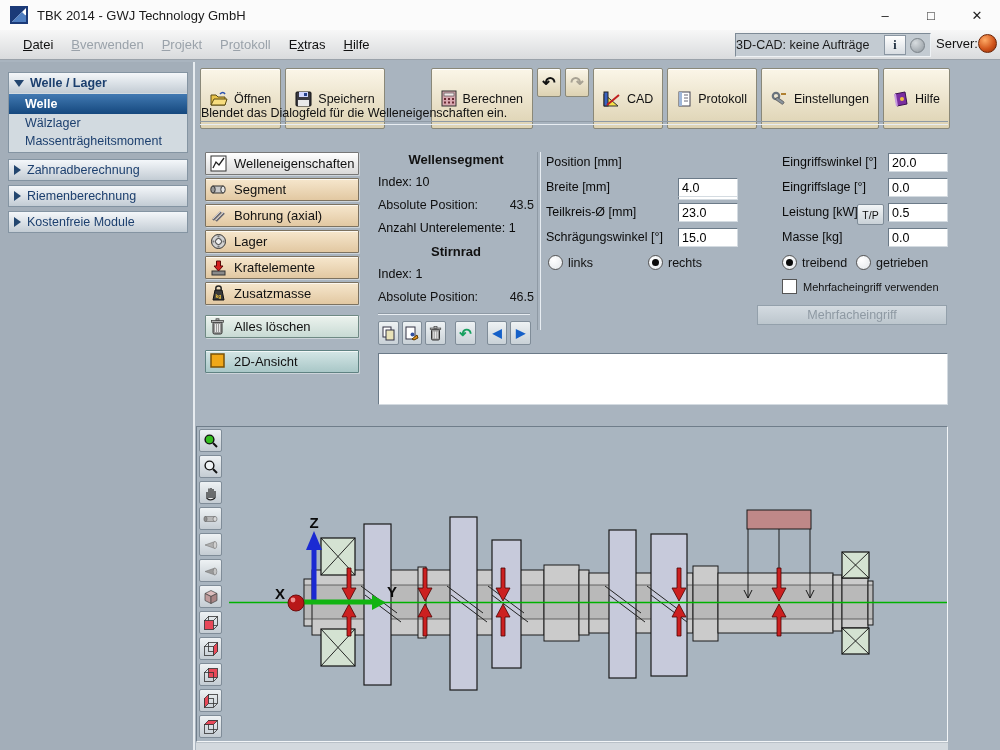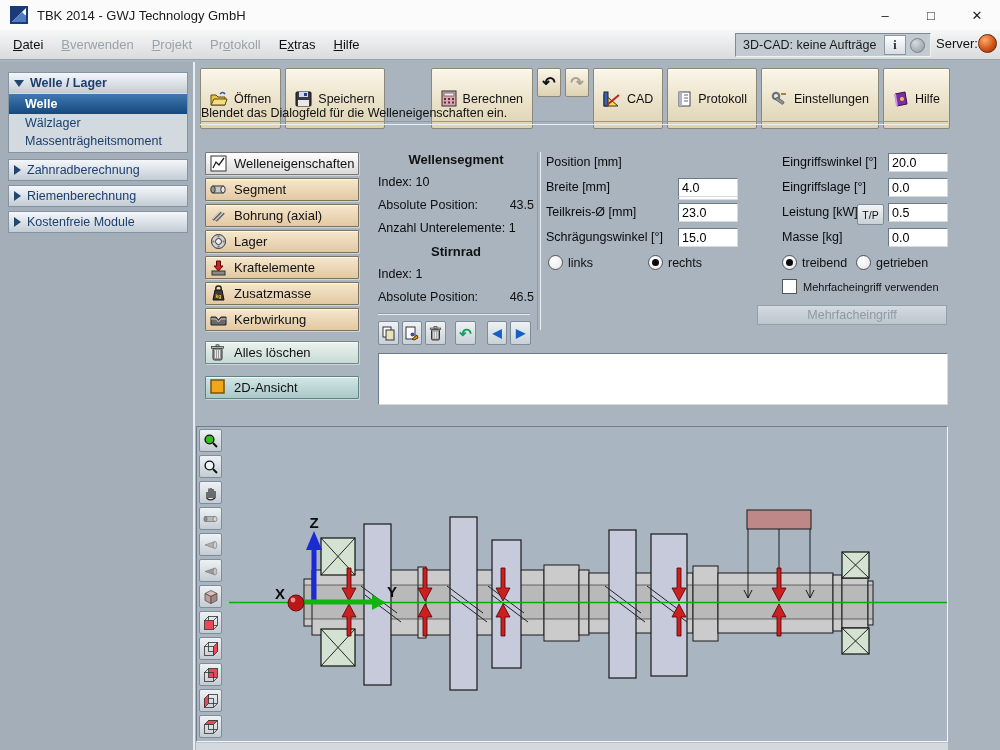--- a/index.html
+++ b/index.html
@@ -9,27 +9,27 @@
   .titlebar{position:absolute;left:0;top:0;width:1000px;height:30px;background:#fbfbfb;
             border-bottom:1px solid #dcdcdc;display:flex;align-items:center}
   .applogo{width:18px;height:18px;margin:0 9px 0 10px}
   .apptitle{font-size:13px;color:#1a1a1a}
   .wincontrols{position:absolute;right:0;top:0;height:30px;display:flex}
   .winbtn{width:46px;height:30px;display:flex;align-items:center;justify-content:center;
           font-size:13px;color:#222;cursor:default}
   
   .menubar{position:absolute;left:0;top:30px;width:1000px;height:30px;
            background:linear-gradient(#f7f7f7,#d9dbdd);border-bottom:1px solid #9aa2aa;
-           display:flex;align-items:center;padding-left:4px;box-sizing:border-box}
+           display:flex;align-items:center;padding-left:14px;box-sizing:border-box}
   .menu-item{padding:0 9px;font-size:13px;color:#111;height:30px;line-height:30px}
   .menu-item[data-enabled="false"]{color:#9aa2aa}
   .accel{text-decoration:underline}
   .cadbox{position:absolute;left:735px;top:33px;width:196px;height:24px;background:#c3cbd2;
           border:1px solid;border-color:#7d8a96 #eef2f5 #eef2f5 #7d8a96;display:flex;align-items:center;box-sizing:border-box}
-  .cadtext{font-size:12.5px;padding-left:7px;flex:1;color:#1a1a1a;white-space:nowrap}
+  .cadtext{font-size:12.5px;flex:1;color:#1a1a1a;white-space:nowrap}
   .infobtn{width:20px;height:18px;background:linear-gradient(#ffffff,#d8dde2);border:1px solid #8a96a2;
            font-weight:bold;font-size:12px;font-family:"Liberation Serif",serif;color:#123;display:flex;align-items:center;justify-content:center;margin-right:4px}
   .grayball{width:13px;height:13px;border-radius:50%;margin-right:5px;
             background:radial-gradient(circle at 35% 30%,#d7dcdf,#8f979e);border:1px solid #7a8288}
   .serverlabel{position:absolute;left:936px;top:36px;font-size:13px}
   .serverball{position:absolute;left:978px;top:34px;width:17px;height:17px;border-radius:50%;
               background:radial-gradient(circle at 35% 30%,#ffab66,#d2561c 55%,#8e2a05);border:1px solid #6d2303}
   
   .sidebar{position:absolute;left:0;top:62px;width:193px;height:688px;background:#a3aeb9;
            border-right:2px solid #e7ecf0}
@@ -329,29 +329,20 @@
   </div>
   <div class="ebtn">
     <span class="eicon">
         <svg width="17" height="17" viewBox="0 0 17 17">
           <path d="M6,5 q-1,-4 2.5,-4 q3.5,0 2.5,4" fill="none" stroke="#222" stroke-width="1.5"></path>
           <path d="M3,15 L5,5 L12,5 L14,15 Z" fill="#3a3a3a" stroke="#111"></path>
           <text x="8.5" y="12.5" font-size="5" fill="#f5c840" text-anchor="middle" font-weight="bold">kg</text>
         </svg>
       </span>
     <span>Zusatzmasse</span>
-  </div>
-  <div class="ebtn">
-    <span class="eicon">
-        <svg width="17" height="17" viewBox="0 0 17 17">
-          <path d="M1,14 L1,6 L6,6 L8.5,9 L11,6 L16,6 L16,14 Z" fill="#6a6a6a" stroke="#222"></path>
-          <path d="M1,8 L6,8 L8.5,11 L11,8 L16,8" fill="none" stroke="#c8c8c8"></path>
-        </svg>
-      </span>
-    <span>Kerbwirkung</span>
   </div>
   <div class="ebtn teal1">
     <span class="eicon">
         <svg width="15" height="17" viewBox="0 0 15 17">
           <rect x="3" y="4" width="9" height="12" rx="1.5" fill="#9a9a9a" stroke="#333"></rect>
           <rect x="1.5" y="2.5" width="12" height="1.8" fill="#b8b8b8" stroke="#333" stroke-width="0.7"></rect>
           <rect x="6" y="0.8" width="3" height="1.7" fill="#b8b8b8" stroke="#333" stroke-width="0.7"></rect>
           <g stroke="#e8e8e8">
             <line x1="5.5" y1="6" x2="5.5" y2="14"></line>
             <line x1="7.5" y1="6" x2="7.5" y2="14"></line>

